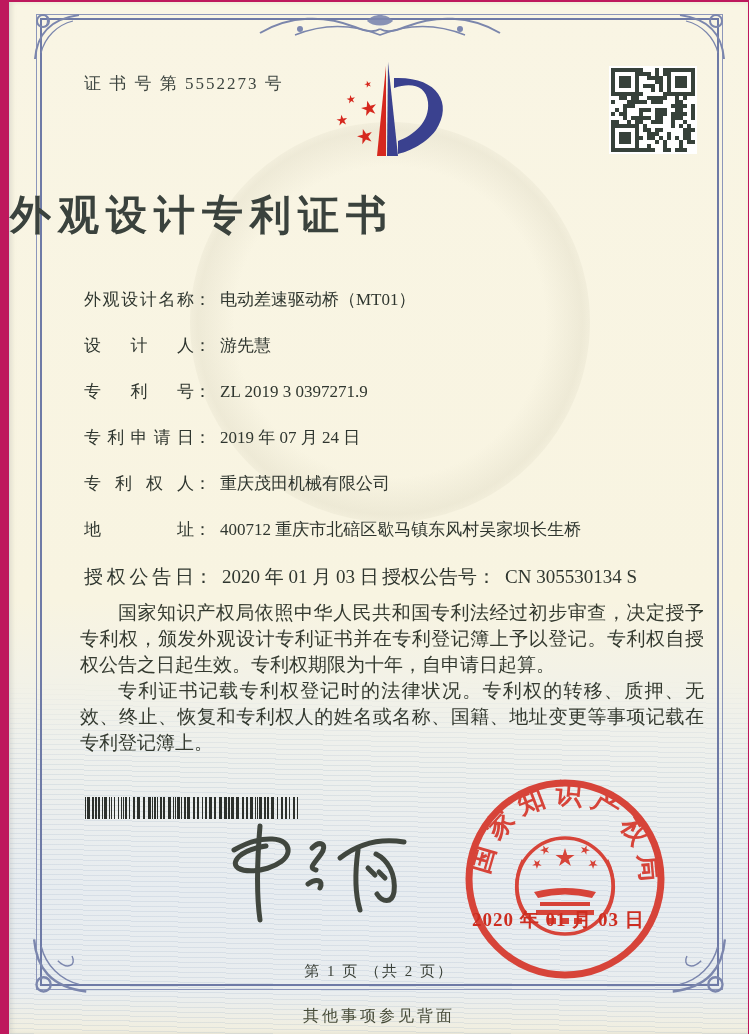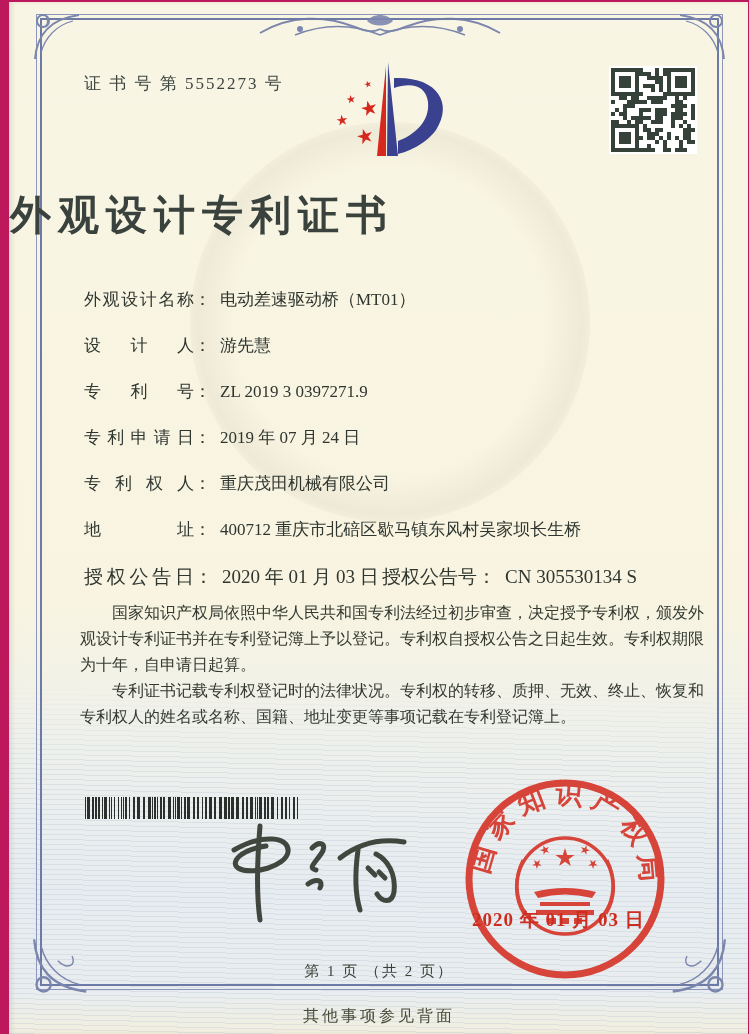--- a/index.html
+++ b/index.html
@@ -33,21 +33,21 @@
   .logo .star{position:absolute;color:#d6281e;line-height:1;}
   .qr{position:absolute;left:599px;top:64px;width:88px;height:88px;}
   .title{position:absolute;left:0;right:0;top:186px;text-align:left;font-size:41px;font-weight:bold;
          letter-spacing:7px;color:#3a423d;}
   .fields{position:absolute;left:74px;top:286px;font-size:17px;color:#2f362f;}
   .frow{height:46px;}
   .flabel{display:inline-block;width:110px;text-align:justify;text-align-last:justify;}
   .fcolon{margin-right:9px;}
   .grant{position:absolute;left:74px;top:562px;font-size:19px;color:#2f362f;width:620px;}
   .grant-no{position:absolute;left:298px;top:0;}
-  .paras{position:absolute;left:70px;top:598px;width:624px;font-size:16px;line-height:26px;
+  .paras{position:absolute;left:70px;top:598px;width:624px;font-size:19px;line-height:26px;
          color:#343a30;text-align:justify;}
   .paras p{margin:0;text-indent:2em;}
   .barcode{position:absolute;left:75px;top:795px;}
   .sig-block{position:absolute;left:88px;top:842px;font-size:19px;color:#3a403b;
              font-family:"Liberation Sans","DejaVu Sans",sans-serif;}
   .sig-block div{margin-bottom:12px;letter-spacing:2px;}
   .signature{position:absolute;left:198px;top:818px;}
   .seal{position:absolute;left:450px;top:772px;width:210px;height:210px;opacity:.93;}
   .seal-date{position:absolute;left:462px;top:905px;font-size:19px;font-weight:bold;color:#cd2d20;
              letter-spacing:1px;z-index:4;}

